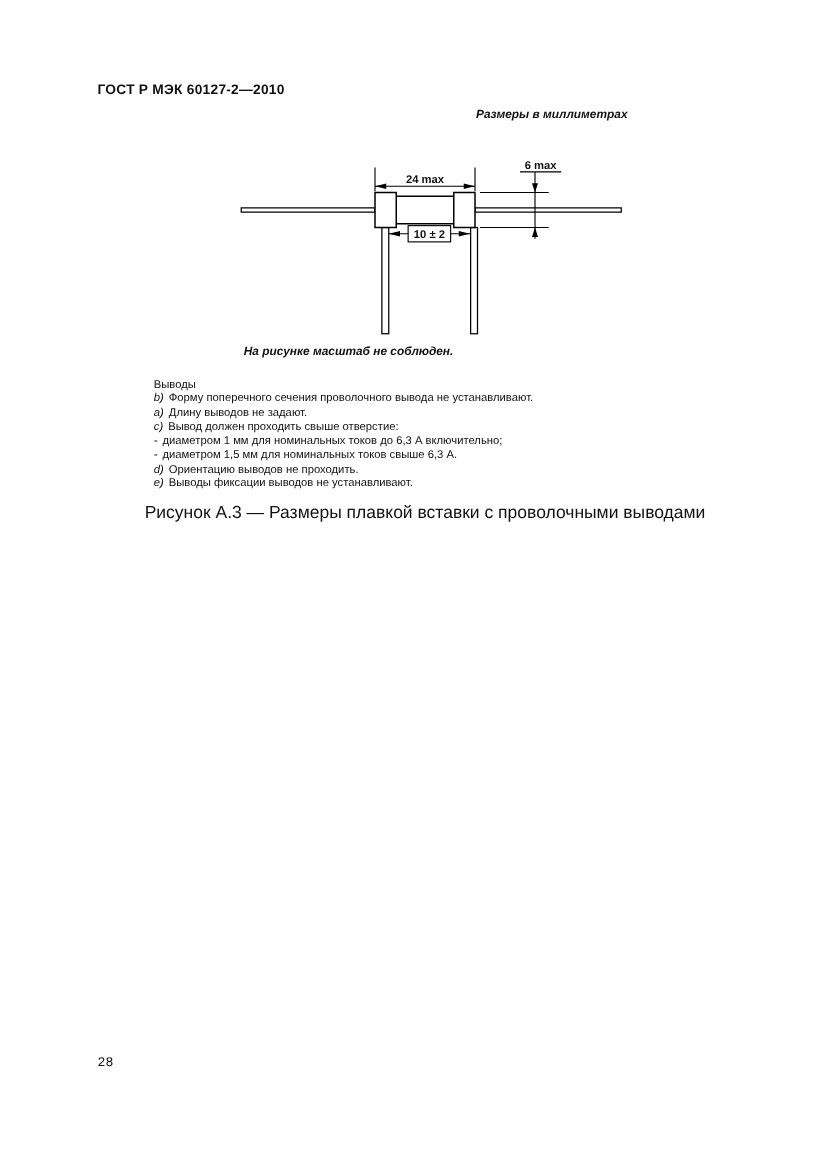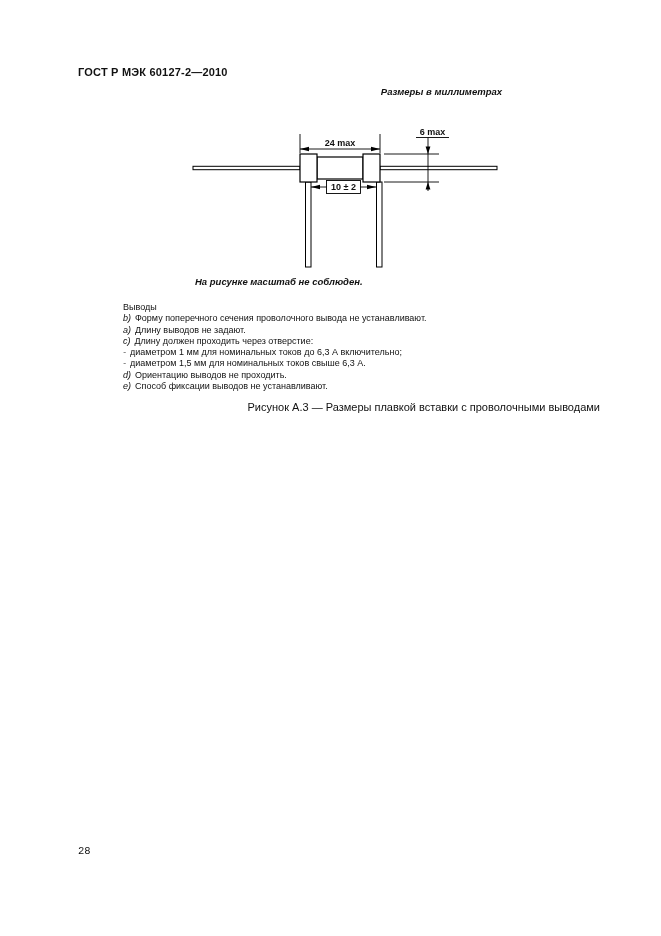--- a/index.html
+++ b/index.html
@@ -63,22 +63,22 @@
   .note-label {
     font-style: italic;
     display: inline-block;
     margin-right: 4px;
   }
   .caption {
     position: absolute;
     left: 80px;
     top: 401px;
     width: 520px;
-    text-align: right;
-    font-size: 11px;
+    text-align: center;
+    font-size: 14px;
   }
   .page-number {
     position: absolute;
     left: 78px;
     top: 845px;
     font-size: 10.5px;
     font-family: Liberation Mono, monospace;
   }
 </style>
 </head>
@@ -129,33 +129,33 @@
   <div class="notes">
     <div class="notes-title">Выводы</div>
 
     <div class="note-item">
       <span class="note-label">b)</span><span class="note-text">Форму поперечного сечения проволочного вывода не устанавливают.</span>
     </div>
     <div class="note-item">
       <span class="note-label">a)</span><span class="note-text">Длину выводов не задают.</span>
     </div>
     <div class="note-item">
-      <span class="note-label">c)</span><span class="note-text">Длину должен проходить через отверстие:</span>
+      <span class="note-label">c)</span><span class="note-text">Вывод должен проходить свыше отверстие:</span>
     </div>
     <div class="note-item">
       <span class="note-label">-</span><span class="note-text">диаметром 1 мм для номинальных токов до 6,3 А включительно;</span>
     </div>
     <div class="note-item">
       <span class="note-label">-</span><span class="note-text">диаметром 1,5 мм для номинальных токов свыше 6,3 А.</span>
     </div>
     <div class="note-item">
       <span class="note-label">d)</span><span class="note-text">Ориентацию выводов не проходить.</span>
     </div>
     <div class="note-item">
-      <span class="note-label">e)</span><span class="note-text">Способ фиксации выводов не устанавливают.</span>
+      <span class="note-label">e)</span><span class="note-text">Выводы фиксации выводов не устанавливают.</span>
     </div>
   </div>
 
   <div class="caption">Рисунок А.3 — Размеры плавкой вставки с проволочными выводами</div>
 
   <div class="page-number">28</div>
 
 </div>
 
 </body></html>

